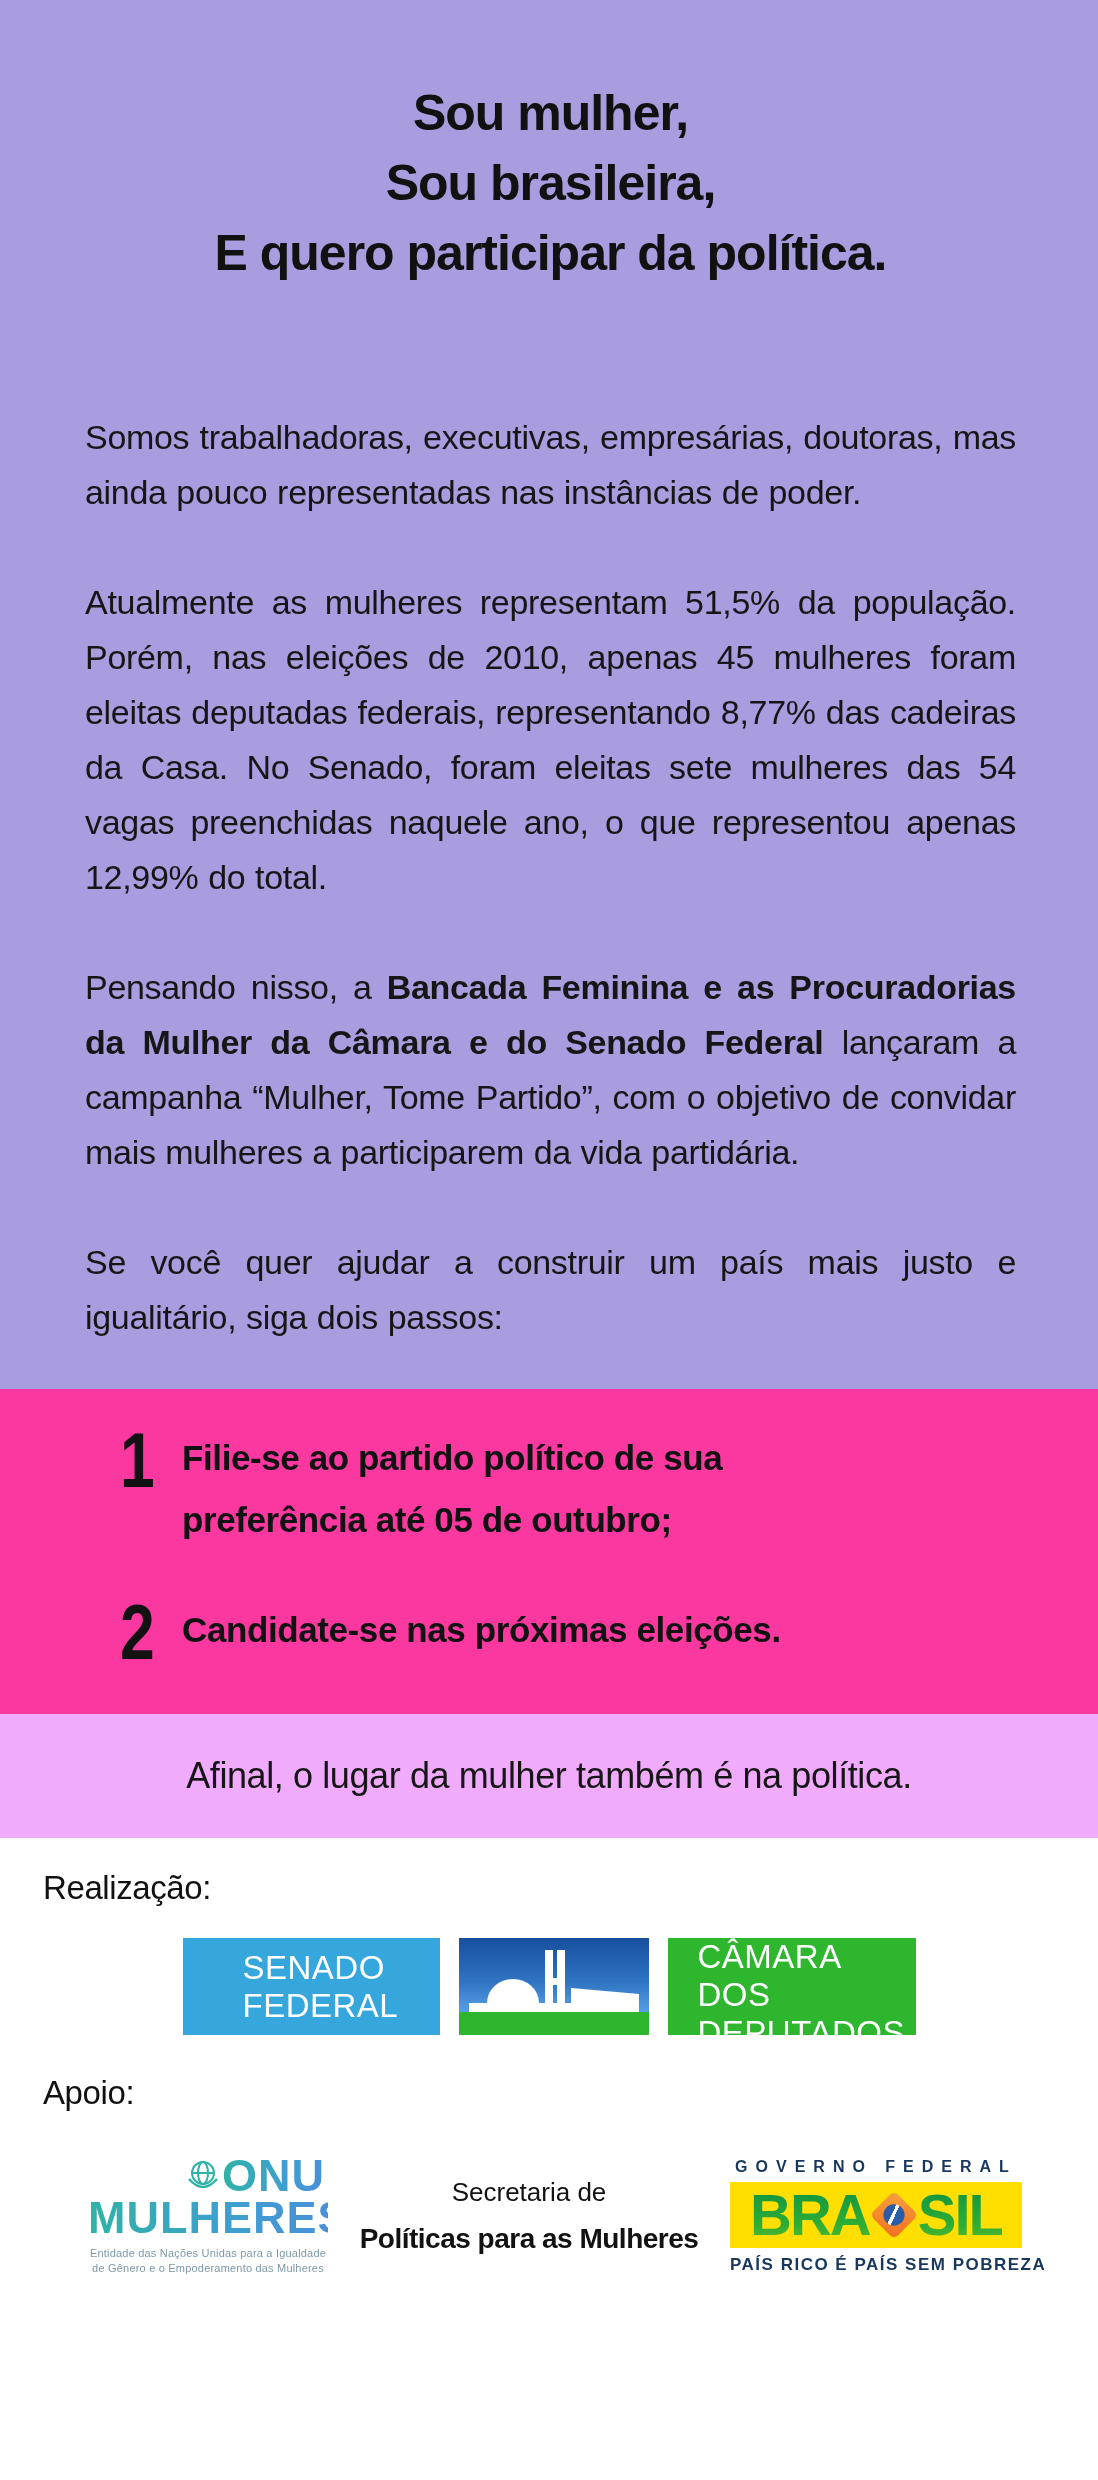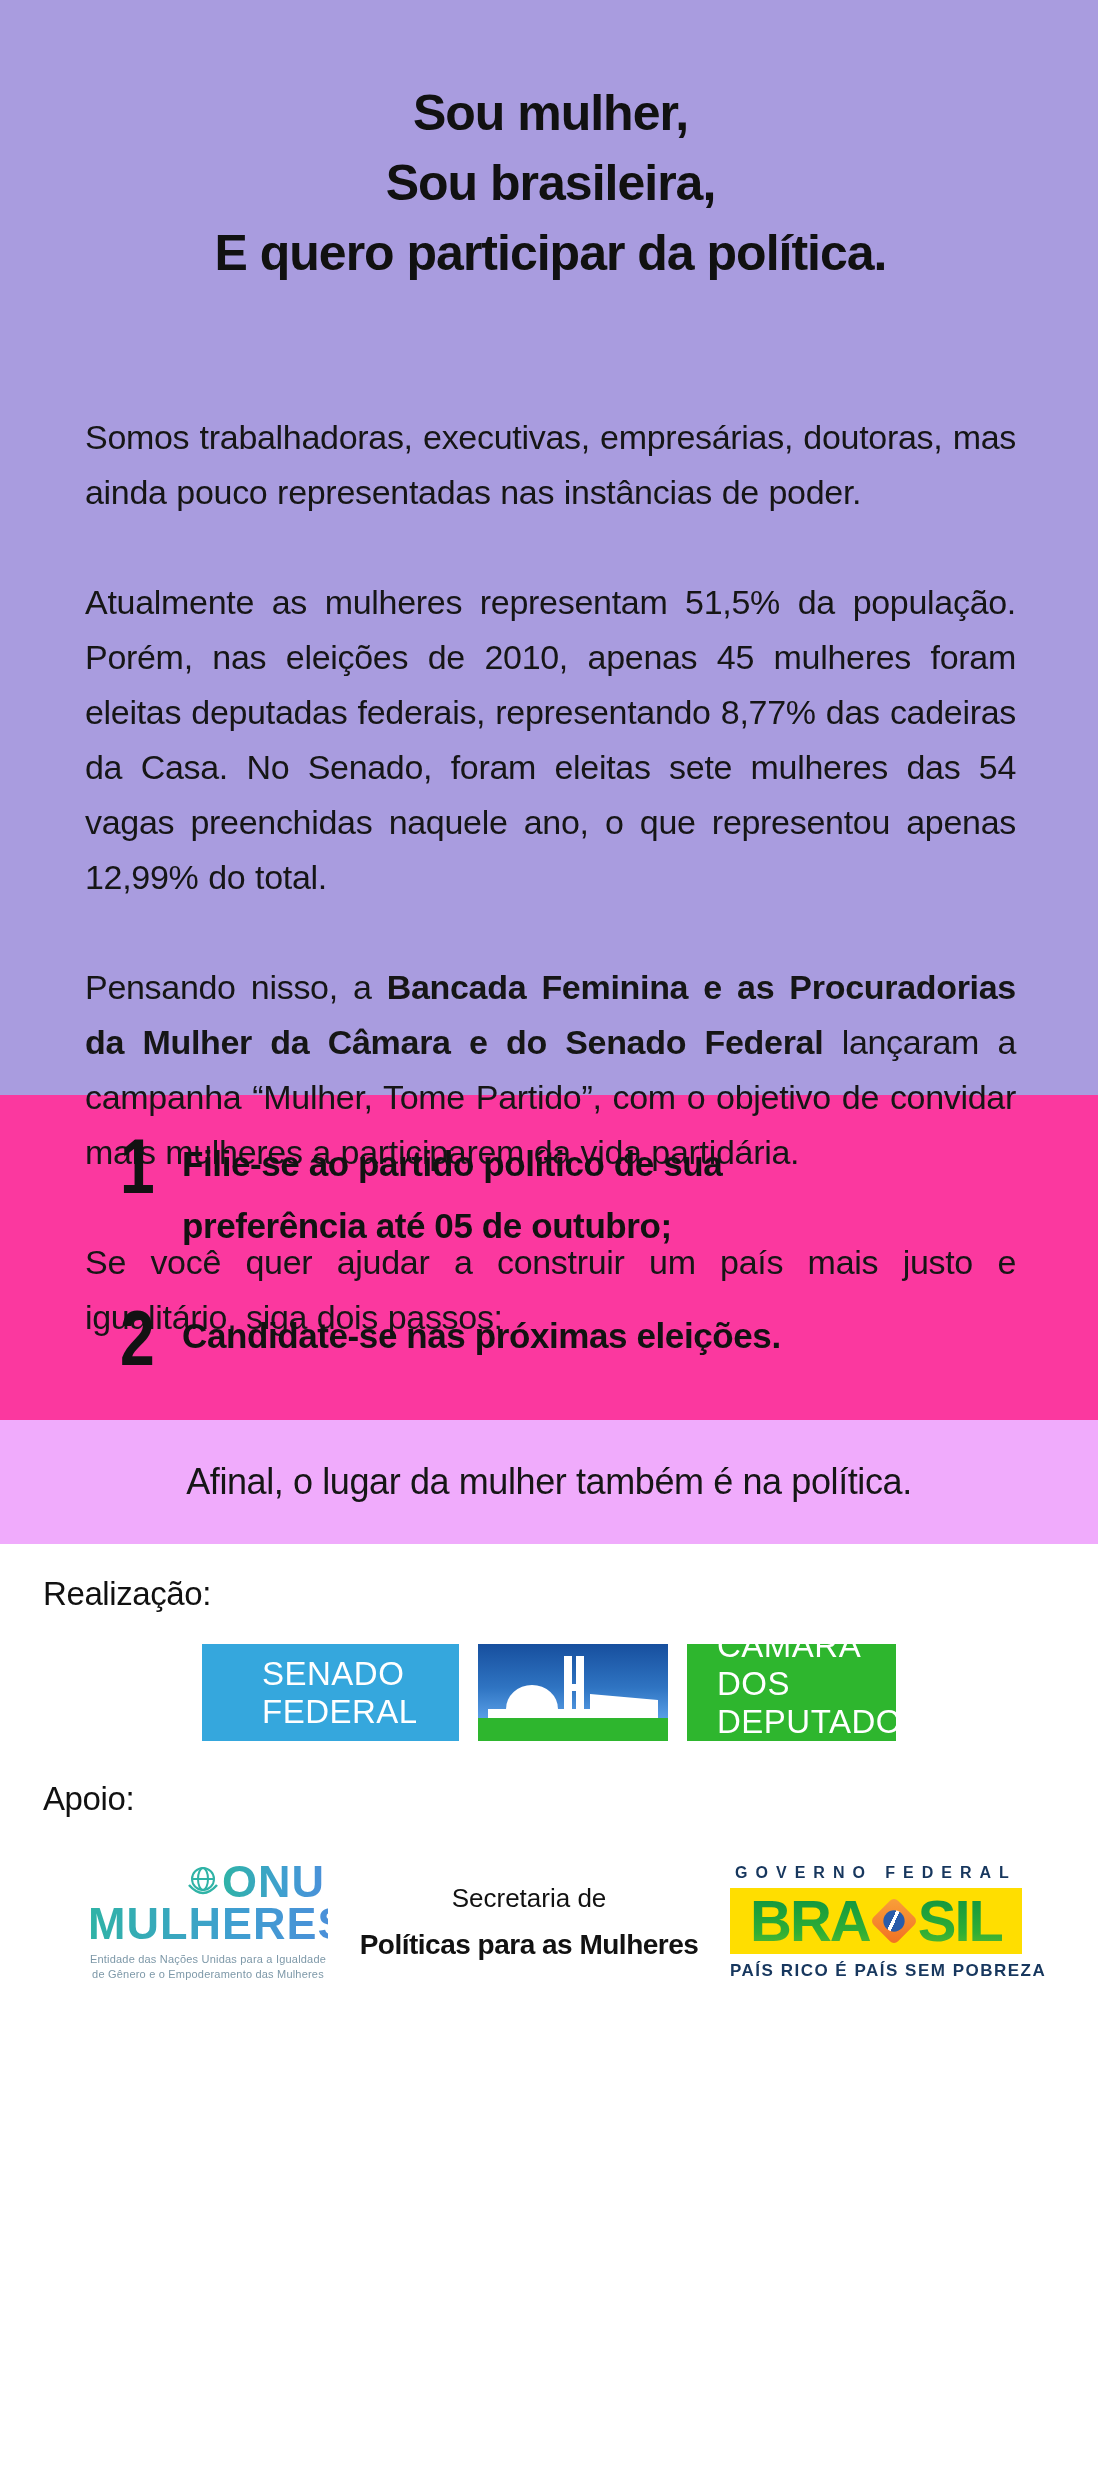--- a/index.html
+++ b/index.html
@@ -2,21 +2,21 @@
 <html lang="pt"><head>
 <meta charset="utf-8">
 <style>
   html,body{margin:0;padding:0;background:#ffffff;}
   .poster{
     width:1098px;height:2480px;position:relative;overflow:hidden;
     font-family:"Liberation Sans",sans-serif;color:#151515;background:#ffffff;
   }
   
   .top{
-    background:#a99cdf;height:1095px;box-sizing:border-box;
+    background:#a99cdf;height:1389px;box-sizing:border-box;
     padding:78px 82px 0 85px;
   }
   .title{
     margin:0 0 122px 0;text-align:center;
     font-size:50px;line-height:70px;font-weight:bold;color:#111111;
     letter-spacing:-1px;
   }
   .title span{display:block;}
   p.body{
     margin:0 0 55px 0;font-size:34px;line-height:55px;color:#161616;
@@ -60,22 +60,22 @@
   }
   .logo-congress{
     width:190px;position:relative;overflow:hidden;
     background:linear-gradient(180deg,#174f9e 0%,#2f74c2 45%,#5aa0e8 78%);
   }
   .logo-congress .green-strip{
     position:absolute;left:0;bottom:0;width:100%;height:23px;background:#2eb62e;
   }
   .logo-congress svg{position:absolute;left:0;top:0;}
   .logo-camara{
-    width:209px;background:#2eb62e;color:#ffffff;box-sizing:border-box;
-    display:flex;flex-direction:column;justify-content:flex-end;
+    width:248px;background:#2eb62e;color:#ffffff;box-sizing:border-box;
+    display:flex;flex-direction:column;justify-content:space-between;
     padding-left:30px;font-size:33px;line-height:38px;letter-spacing:0.5px;
   }
   .apoio-label{margin-top:38px;}
   .support-row{
     display:flex;align-items:center;justify-content:space-between;
     margin-top:42px;padding:0 76px 0 88px;
   }
   
   .onu{width:240px;text-align:center;}
   .onu-top{display:flex;justify-content:flex-end;align-items:center;padding-right:3px;}

